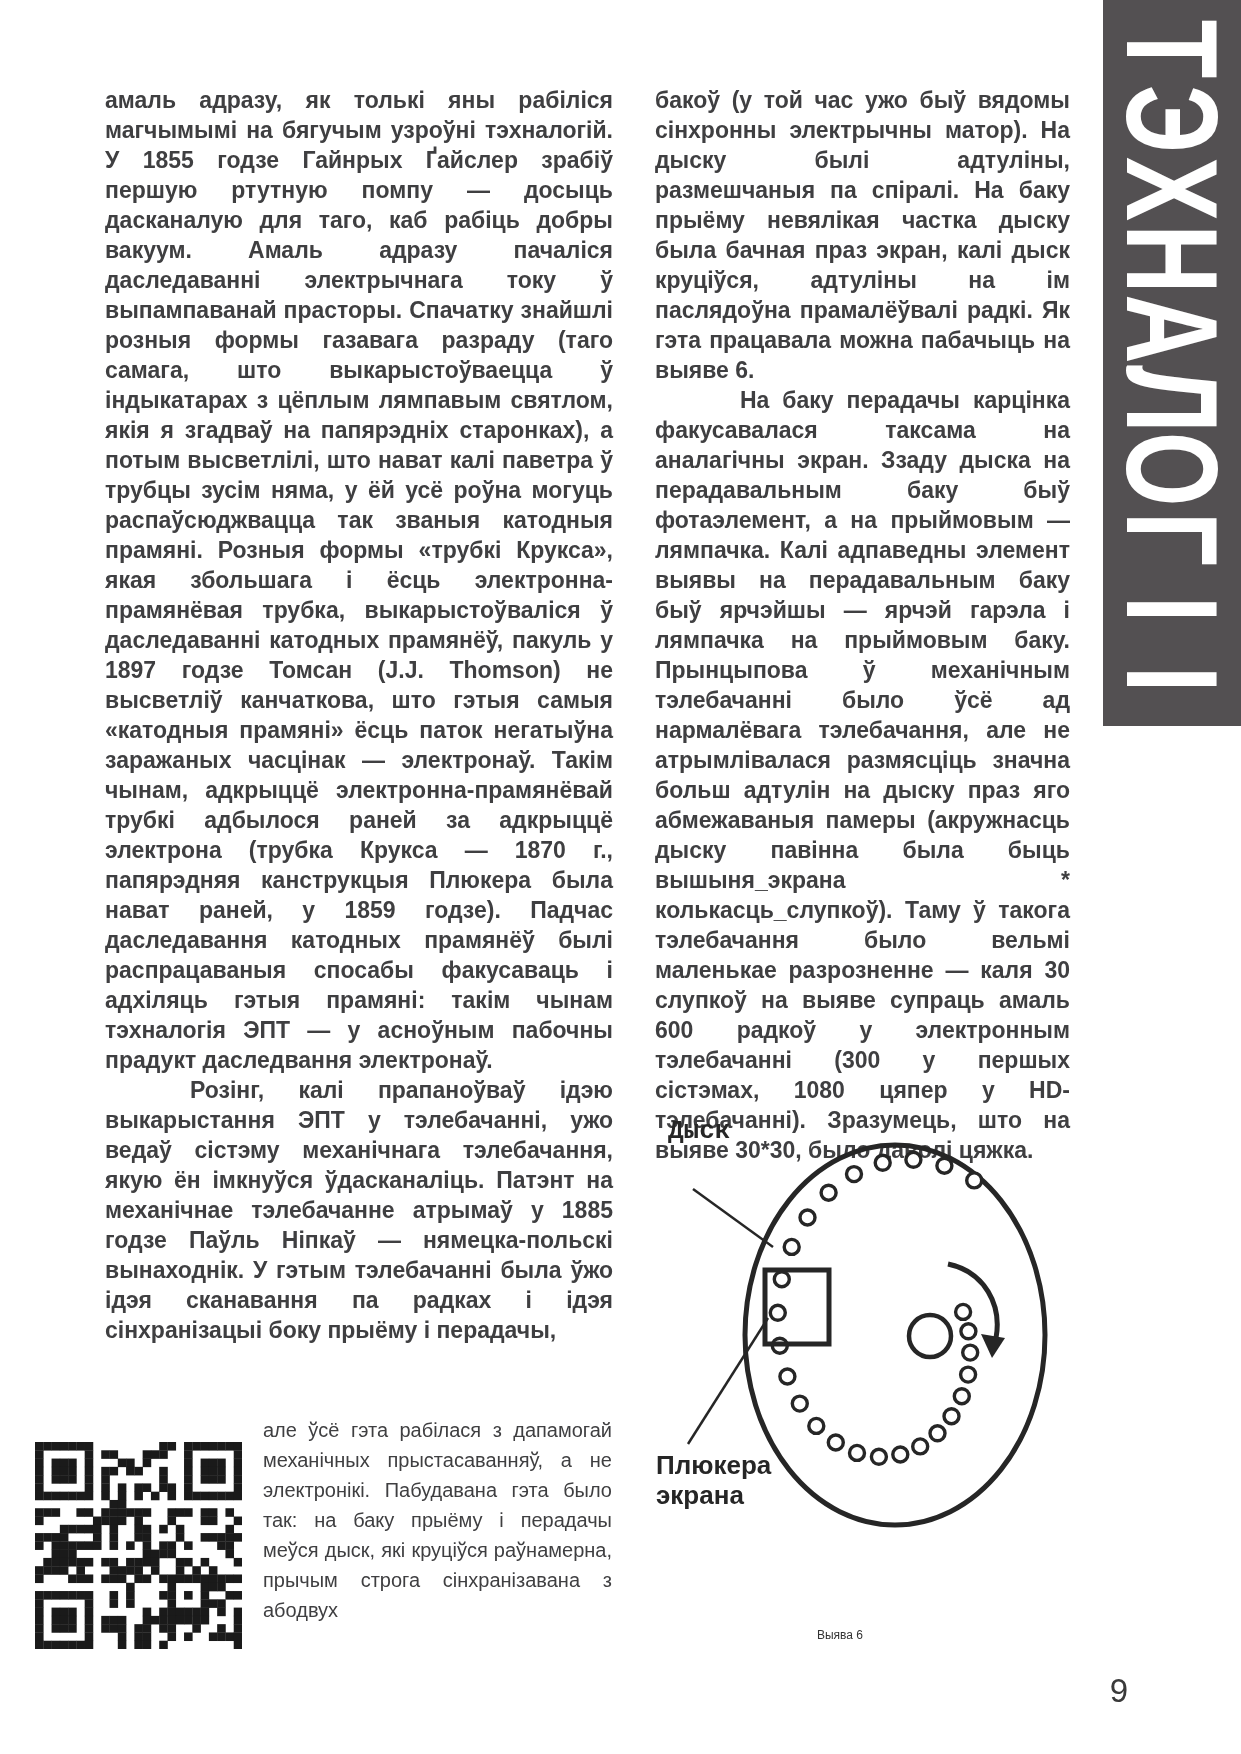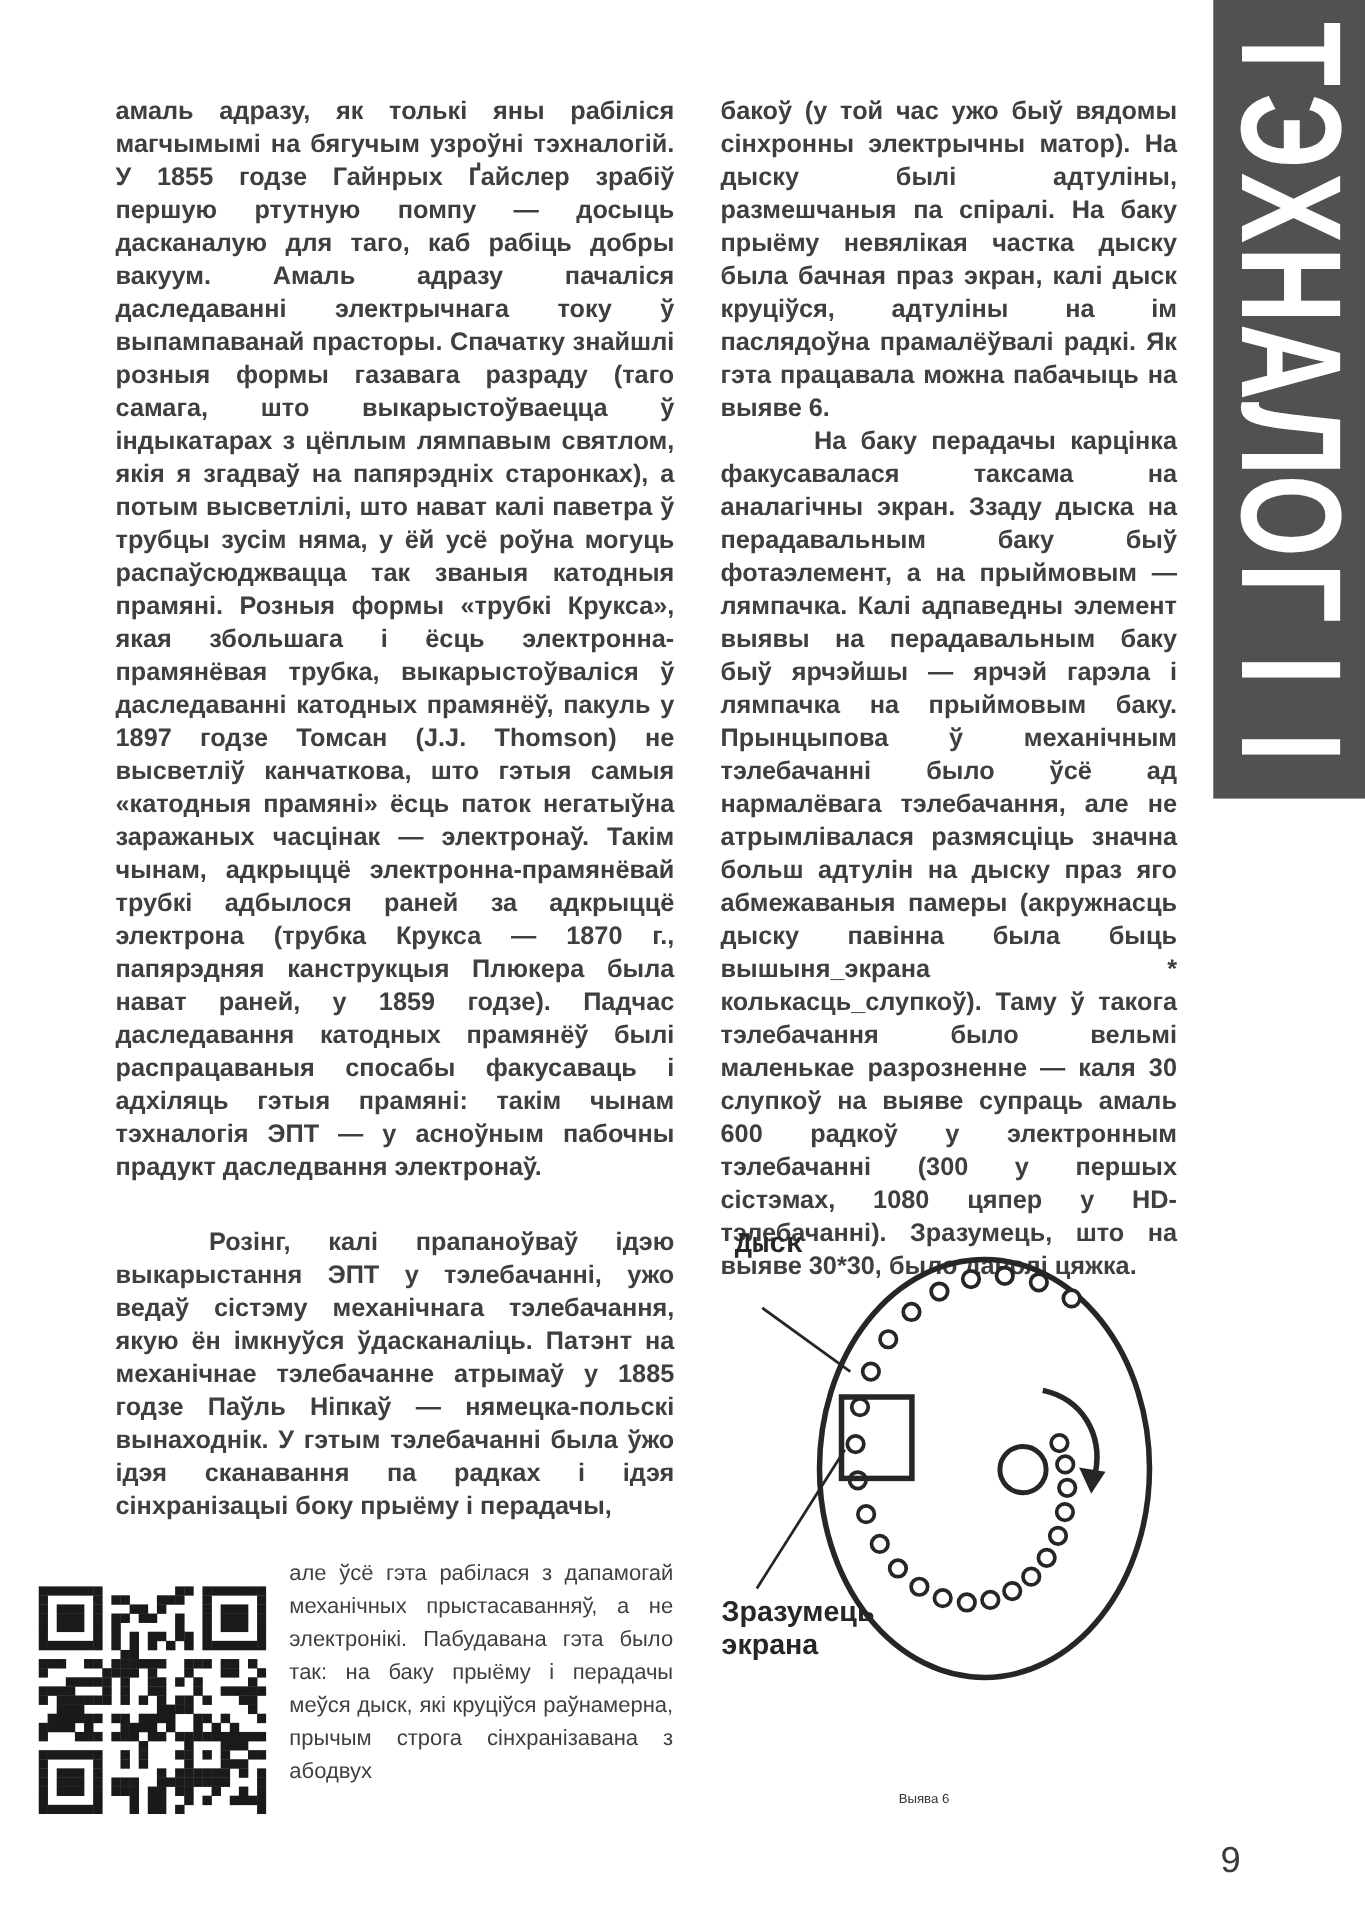--- a/index.html
+++ b/index.html
@@ -1,21 +1,21 @@
 <!DOCTYPE html>
 <html><head>
 <meta charset="utf-8">
 <style>
   html,body{margin:0;padding:0;background:#e8e8e8;}
   .page{position:relative;width:1241px;height:1754px;background:#ffffff;overflow:hidden;
         font-family:"Liberation Sans", sans-serif;color:#3f3f41;}
   .col{position:absolute;text-align:justify;font-size:23px;line-height:30px;font-weight:bold;}
   .col p{margin:0;padding:0;}
   #left-col{left:105px;top:85px;width:508px;}
-  #left-p2a{margin-top:38px;text-indent:85px;}
+  #left-p2a{text-indent:85px;}
   #left-p2b{position:absolute;left:263px;top:1415px;width:349px;text-align:justify;
             font-size:20px;line-height:30px;}
   #right-col{left:655px;top:85px;width:415px;}
   #right-p2{text-indent:85px;}
   .banner{position:absolute;left:1103px;top:0;width:138px;height:726px;background:#535052;}
   .banner-letter{position:absolute;left:0;width:138px;height:70px;display:flex;
                  align-items:center;justify-content:center;color:#ffffff;
                  font-weight:bold;font-size:96px;line-height:1;
                  transform:rotate(90deg) scale(1,1.35);}
   .fig-label{position:absolute;font-weight:bold;font-size:26px;line-height:30px;color:#262626;}
@@ -408,17 +408,17 @@
       </g>
     <rect x="765" y="1270" width="64" height="74" fill="none" stroke="#262626" stroke-width="5"></rect>
     <circle cx="930" cy="1336" r="21" fill="none" stroke="#262626" stroke-width="4.5"></circle>
     <path d="M 948 1264 C 985 1272 1002 1305 996 1338" fill="none" stroke="#262626" stroke-width="5"></path>
     <polygon points="992,1358 981,1334 1005,1338" fill="#262626"></polygon>
     <line x1="693" y1="1189" x2="773" y2="1247" stroke="#262626" stroke-width="2.5"></line>
     <line x1="688" y1="1444" x2="768" y2="1318" stroke="#262626" stroke-width="2.5"></line>
   </svg>
 
   <div class="fig-label" id="label-disk">Дыск</div>
-  <div class="fig-label" id="label-hole">Зразумець экрана</div>
+  <div class="fig-label" id="label-hole">Плюкера экрана</div>
   <div id="fig-caption">Выява 6</div>
 
   <div id="page-number">9</div>
 </div>
 
 </body></html>

